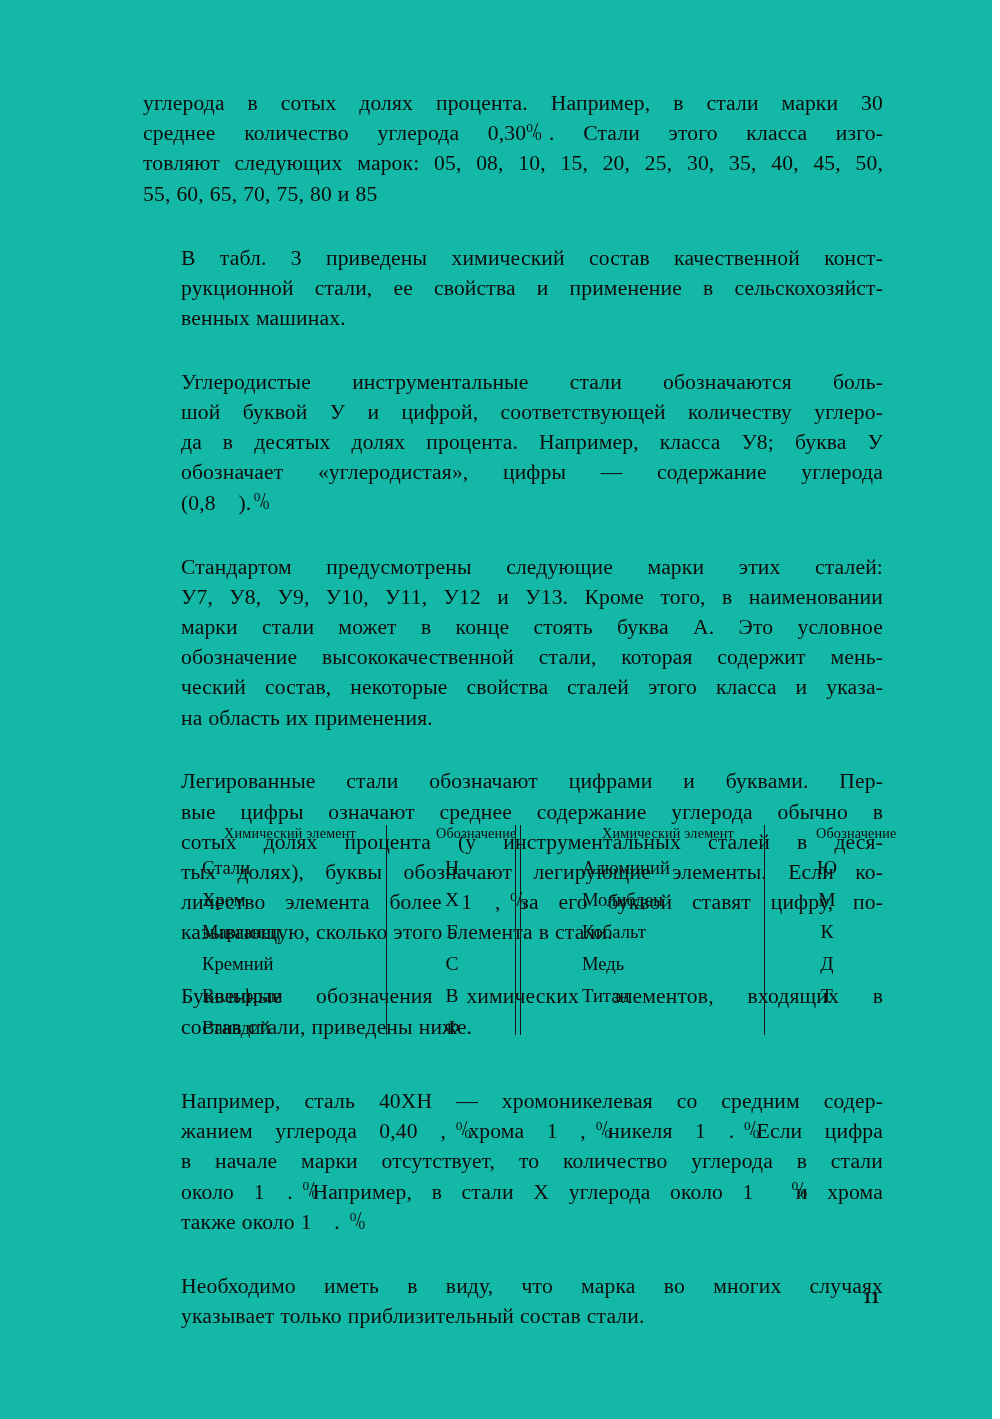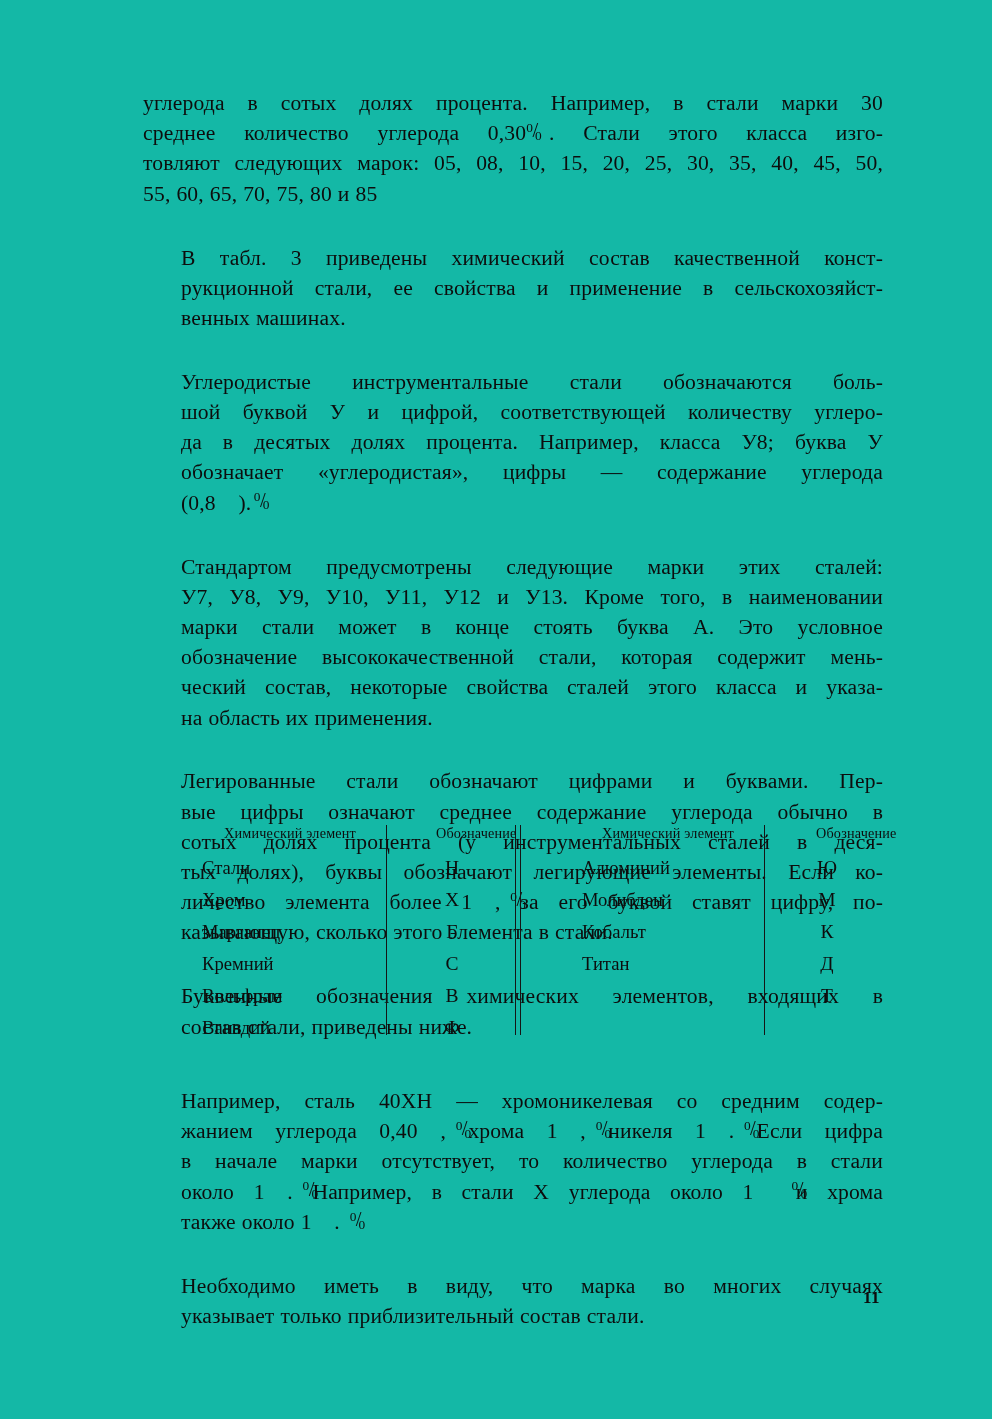--- a/index.html
+++ b/index.html
@@ -240,20 +240,21 @@
         <div class="cell sym">Г</div>
         <div class="cell sym">С</div>
         <div class="cell sym">В</div>
         <div class="cell sym">Ф</div>
       </div>
 
       <div class="cells names-c">
         <div class="cell name">Алюминий</div>
         <div class="cell name">Молибден</div>
         <div class="cell name">Кобальт</div>
+        <div class="cell name">Медь</div>
         <div class="cell name">Титан</div>
       </div>
 
       <div class="cells syms-d">
         <div class="cell sym">Ю</div>
         <div class="cell sym">М</div>
         <div class="cell sym">К</div>
         <div class="cell sym">Д</div>
         <div class="cell sym">Т</div>
       </div>

